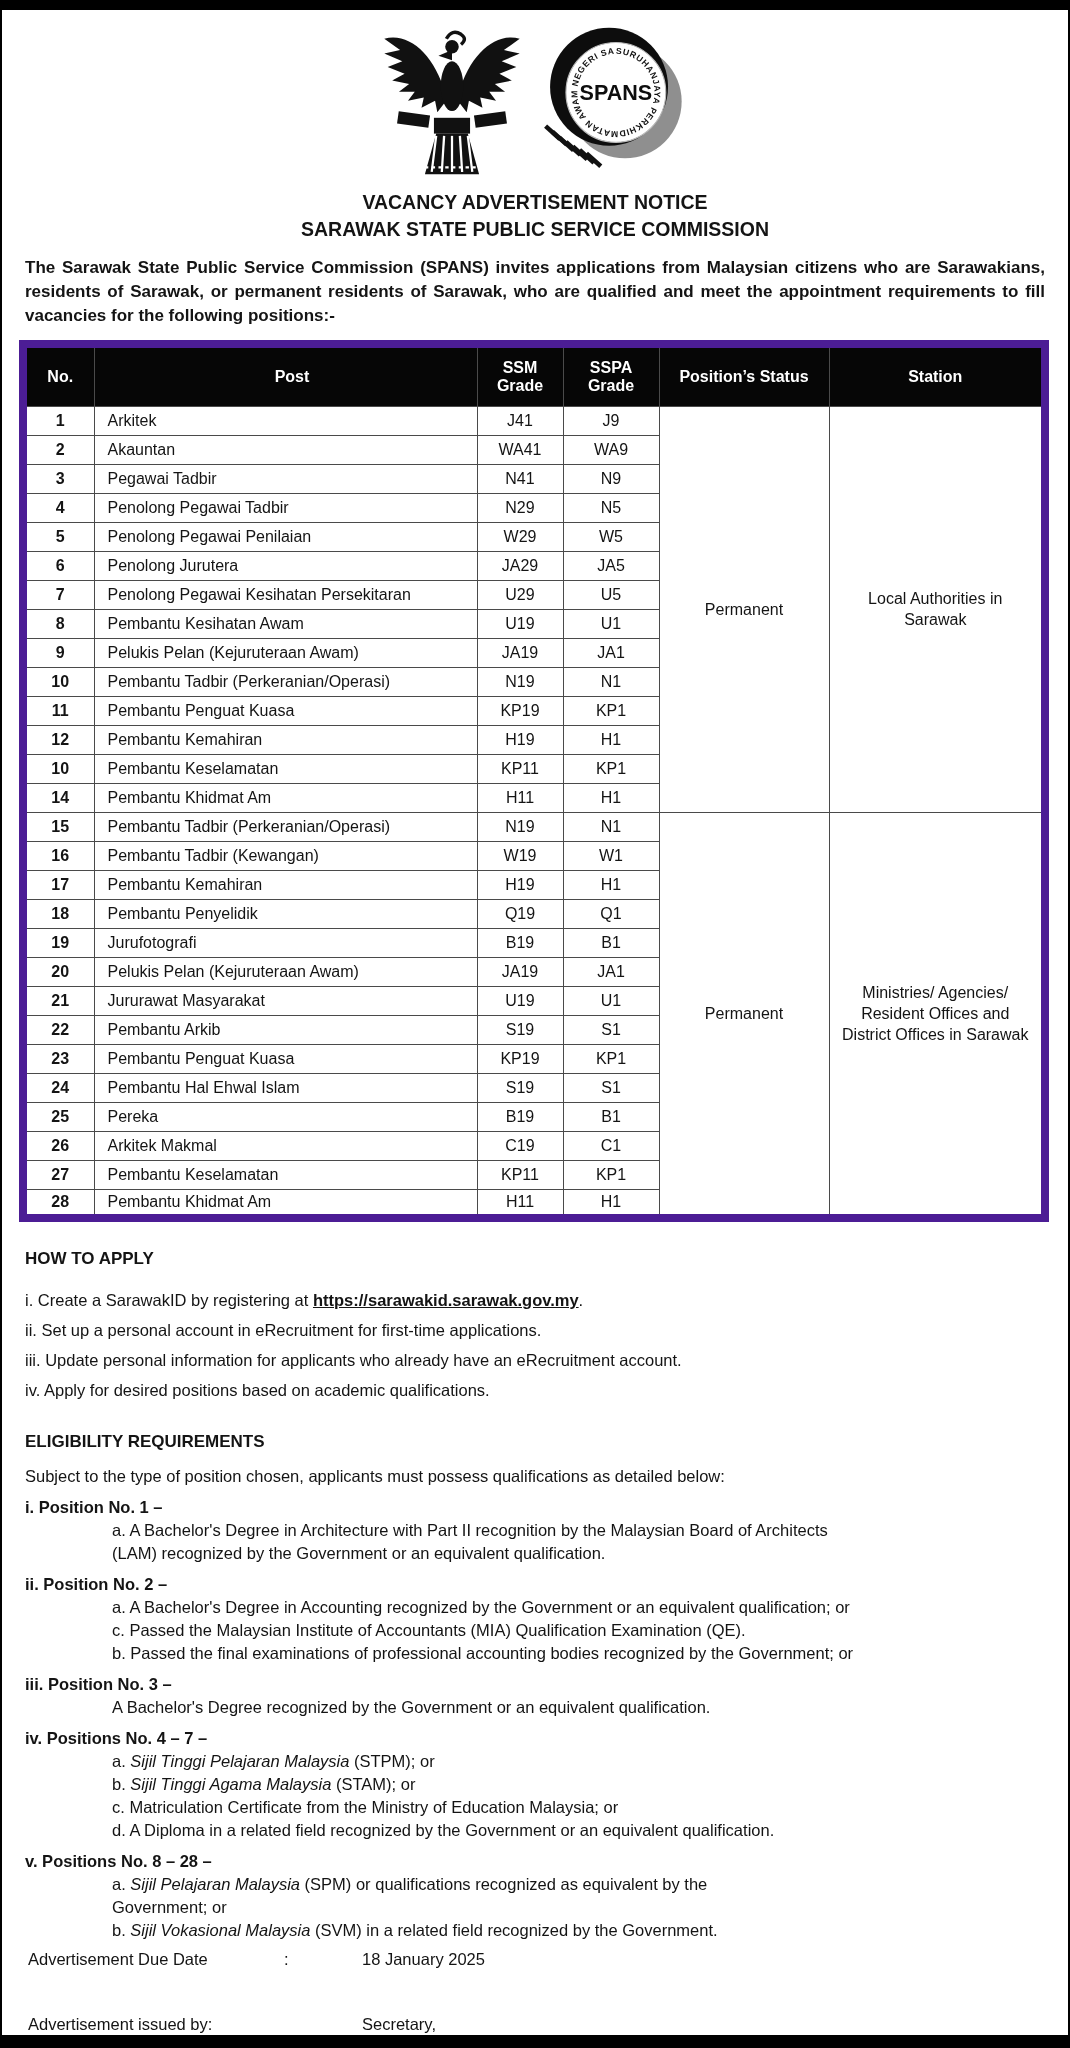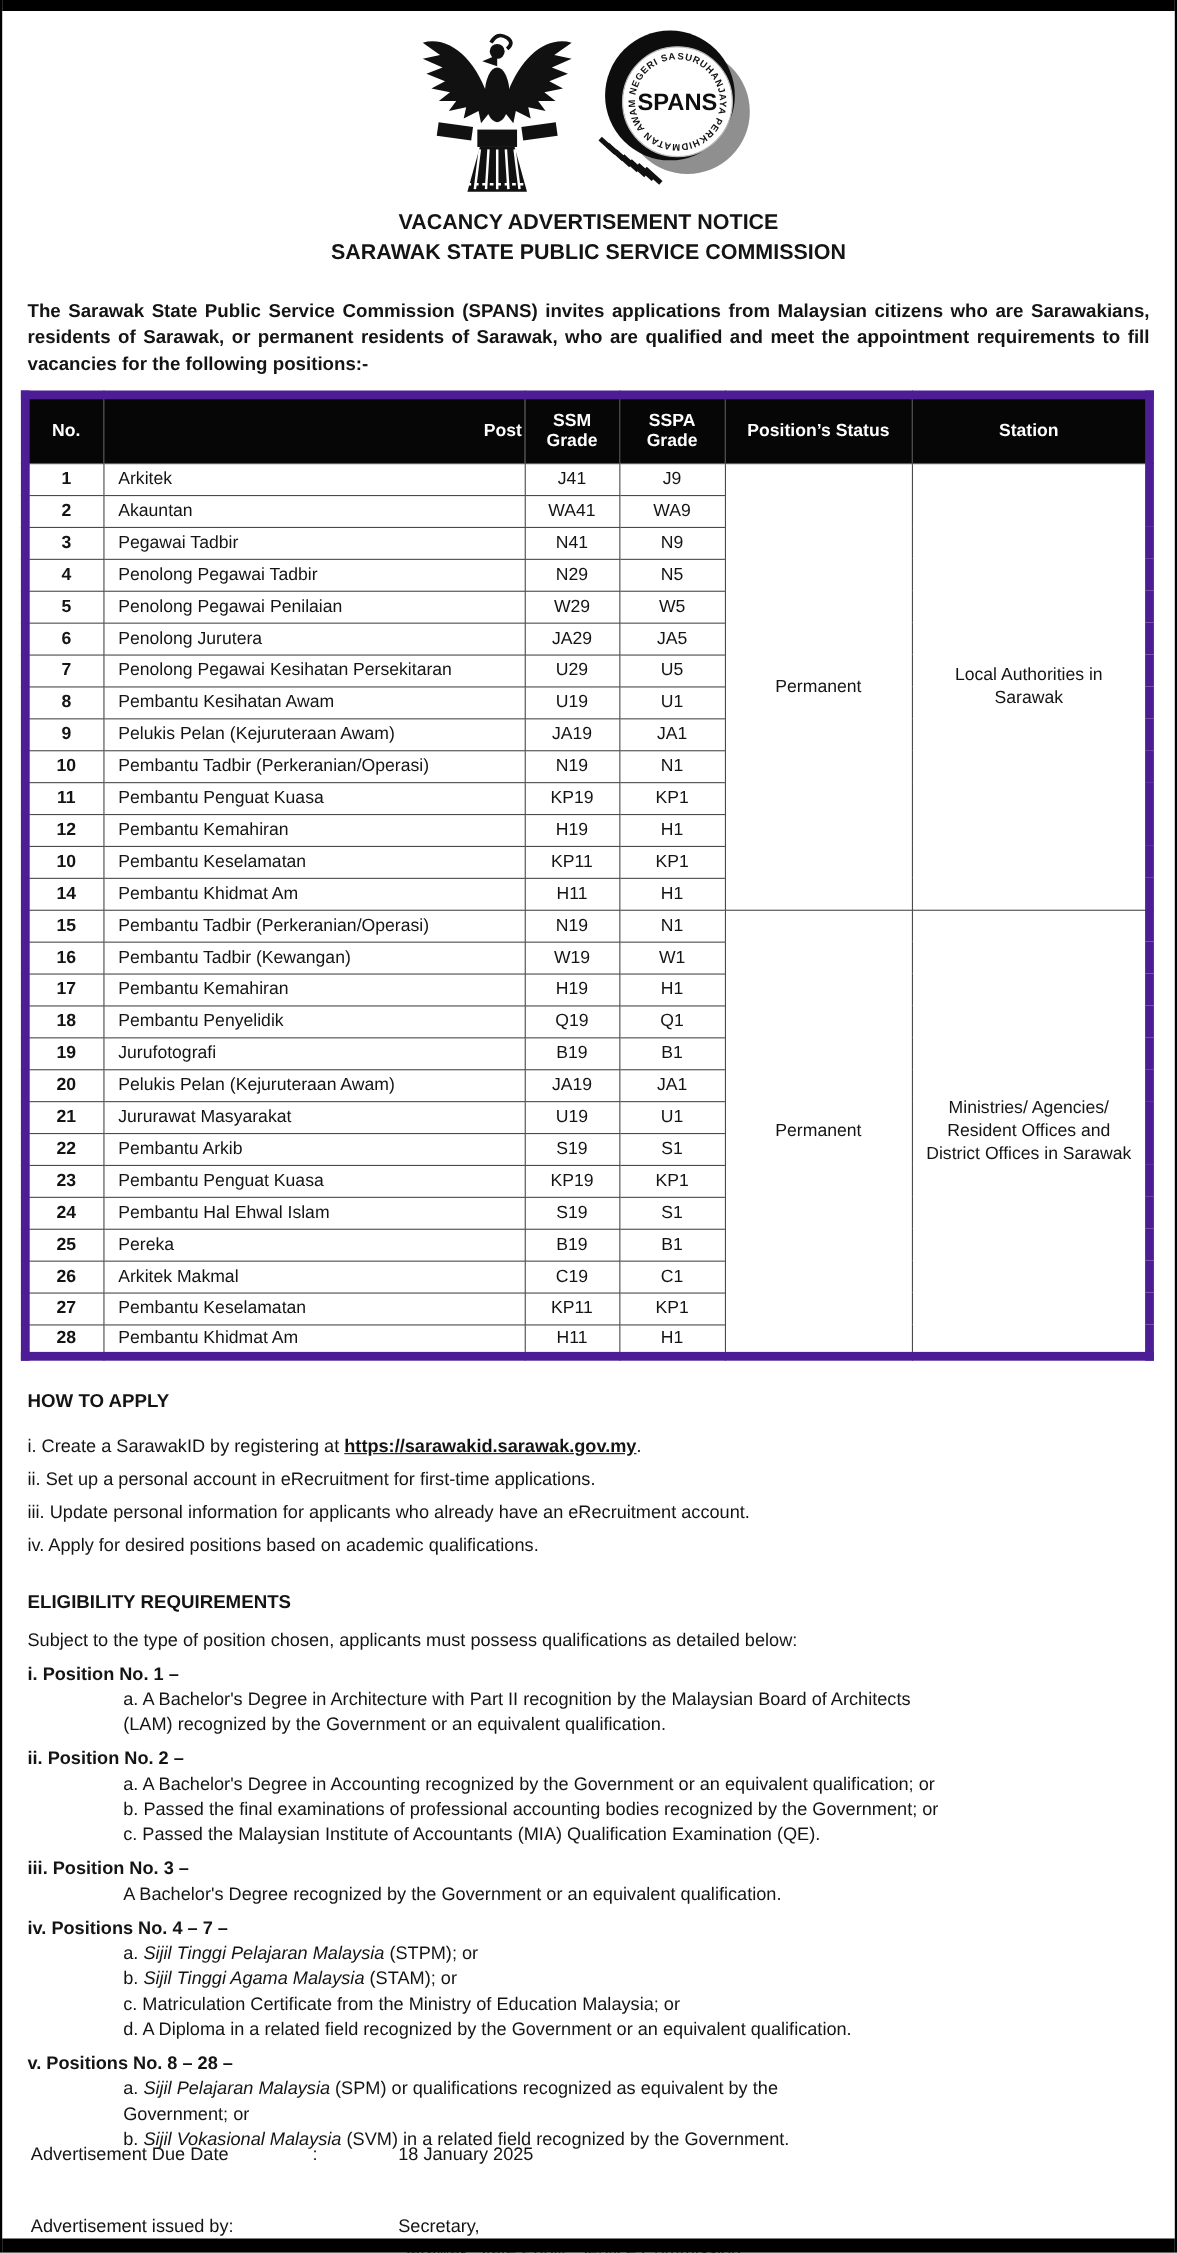--- a/index.html
+++ b/index.html
@@ -7,27 +7,27 @@
     width:1070px;height:2048px;background:#ffffff;
     font-family:"Liberation Sans","DejaVu Sans",sans-serif;
     color:#141414;position:relative;overflow:hidden;
   }
   .page{position:absolute;inset:0;border-left:2px solid #000;border-right:2px solid #000;box-sizing:border-box;}
   .topbar{height:10px;background:#000;}
   .bottombar{position:absolute;left:0;right:0;bottom:0;height:13px;background:#000;}
   .logo-row{display:flex;justify-content:center;align-items:flex-start;gap:14px;margin-top:13px;height:160px;}
   .title{ text-align:center;font-weight:bold;font-size:19.5px;line-height:27px;margin:6px 0 0 0;}
   .title2{text-align:center;font-weight:bold;font-size:19.5px;line-height:27px;margin:0;}
-  .intro{margin:28px 23px 0 23px;font-weight:bold;font-size:17px;line-height:24px;text-align:justify;}
+  .intro{margin:13px 23px 0 23px;font-weight:bold;font-size:17px;line-height:24px;text-align:justify;}
   
   table.vac{margin:12px 0 0 17px;border-collapse:collapse;width:1022px;table-layout:fixed;font-size:16px;}
   table.vac th,table.vac td{border:1px solid #4a4a4a;box-sizing:border-box;}
   table.vac{border:8px solid #4c1d95;}
   thead th{background:#060606;color:#ffffff;height:62px;font-weight:bold;font-size:16px;text-align:center;padding:2px;}
-  thead th.h-post{text-align:right;padding-left:15px;margin-left:24px;}
+  thead th.h-post{text-align:center;padding-left:15px;margin-left:24px;}
   tbody td{height:29px;padding:1px 4px;background:#fff;}
   td.c-no{text-align:center;font-weight:bold;}
   td.c-post{padding-left:13px;}
   td.c-ssm,td.c-sspa{text-align:center;}
   td.c-status,td.c-station{text-align:center;vertical-align:middle;line-height:21px;padding:2px 8px;}
   
   .sec-heading{margin:26px 23px 0 23px;font-size:17px;font-weight:bold;line-height:22px;}
   .howto-list{margin:15px 23px 0 23px;}
   .howto-item{font-size:16.5px;line-height:30px;}
   a.doc-link{color:#141414;text-decoration:underline;cursor:pointer;font-weight:bold;}
@@ -319,22 +319,22 @@
       <div class="pos-block">
         <div class="pos-label">i. Position No. 1 –</div>
         <div class="pos-items">
           <div class="pos-item"><span>a. A Bachelor's Degree in Architecture with Part II recognition by the Malaysian Board of Architects</span><br><span>(LAM) recognized by the Government or an equivalent qualification.</span></div>
         </div>
       </div>
       <div class="pos-block">
         <div class="pos-label">ii. Position No. 2 –</div>
         <div class="pos-items">
           <div class="pos-item"><span>a. A Bachelor's Degree in Accounting recognized by the Government or an equivalent qualification; or</span></div>
+          <div class="pos-item"><span>c. Passed the Malaysian Institute of Accountants (MIA) Qualification Examination (QE).</span></div>
           <div class="pos-item"><span>b. Passed the final examinations of professional accounting bodies recognized by the Government; or</span></div>
-          <div class="pos-item"><span>c. Passed the Malaysian Institute of Accountants (MIA) Qualification Examination (QE).</span></div>
         </div>
       </div>
       <div class="pos-block">
         <div class="pos-label">iii. Position No. 3 –</div>
         <div class="pos-items">
           <div class="pos-item"><span>A Bachelor's Degree recognized by the Government or an equivalent qualification.</span></div>
         </div>
       </div>
       <div class="pos-block">
         <div class="pos-label">iv. Positions No. 4 – 7 –</div>

